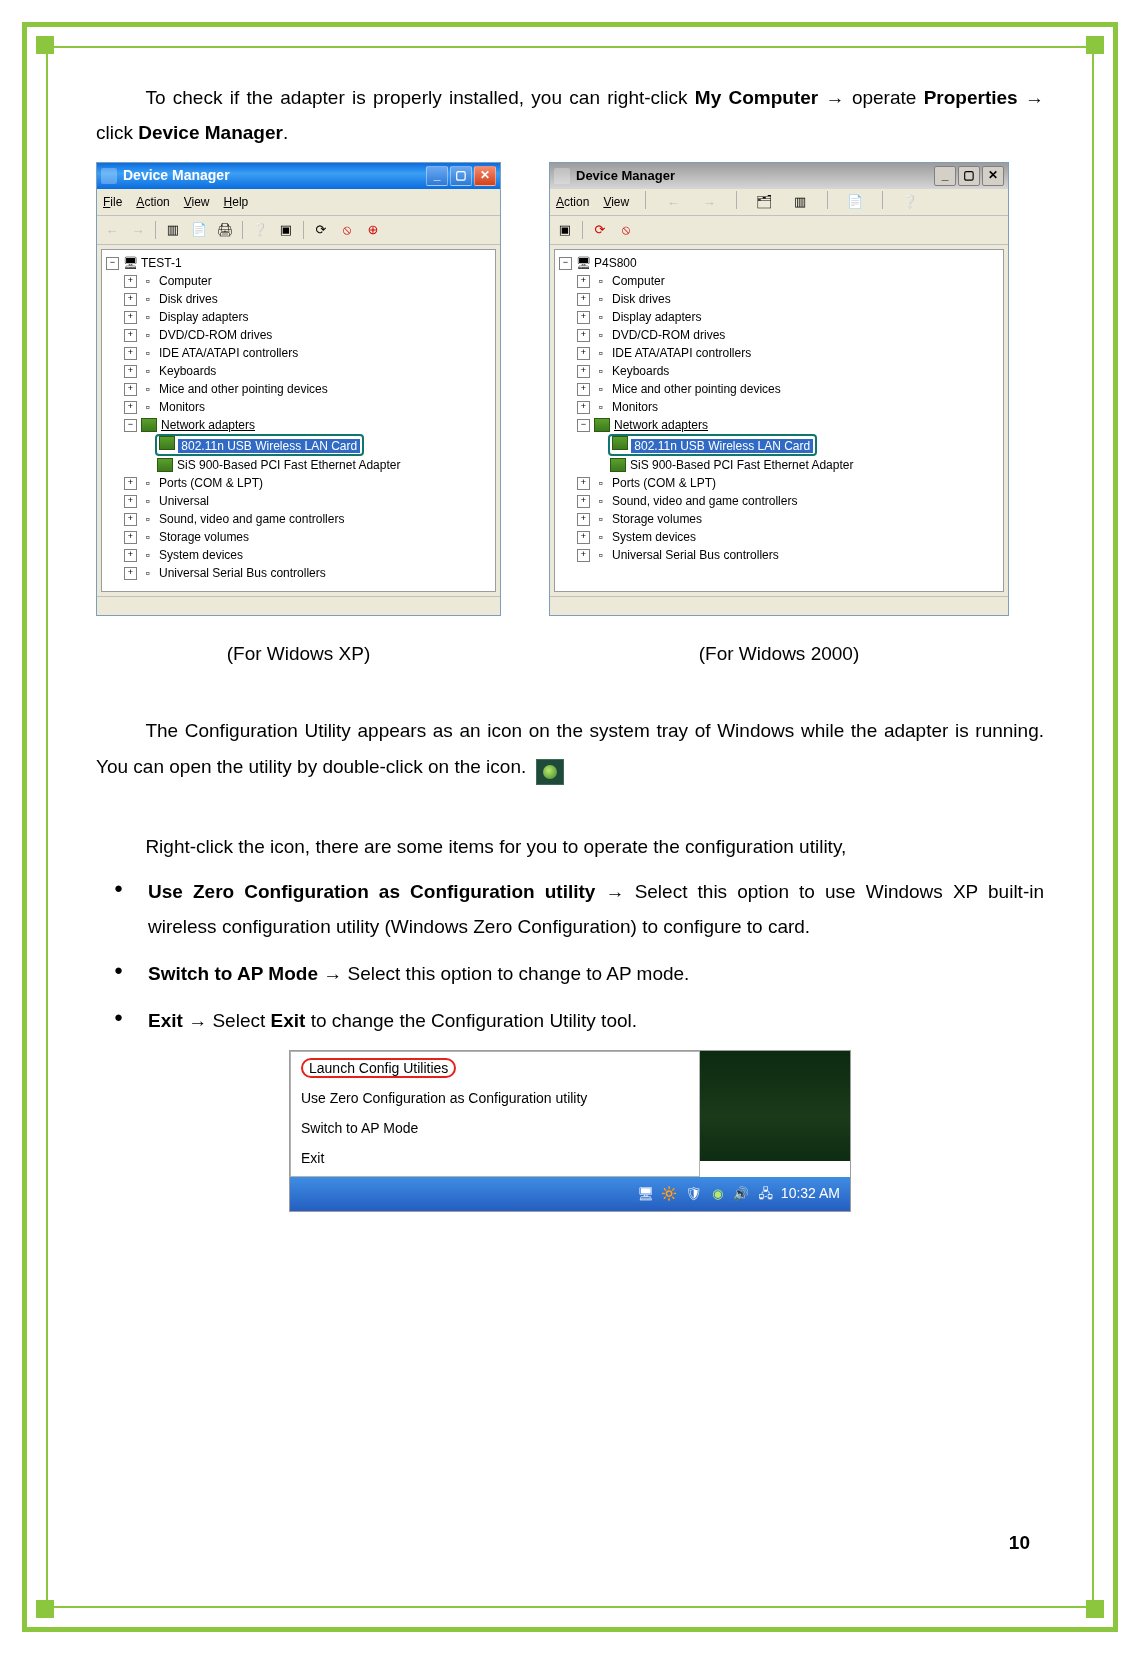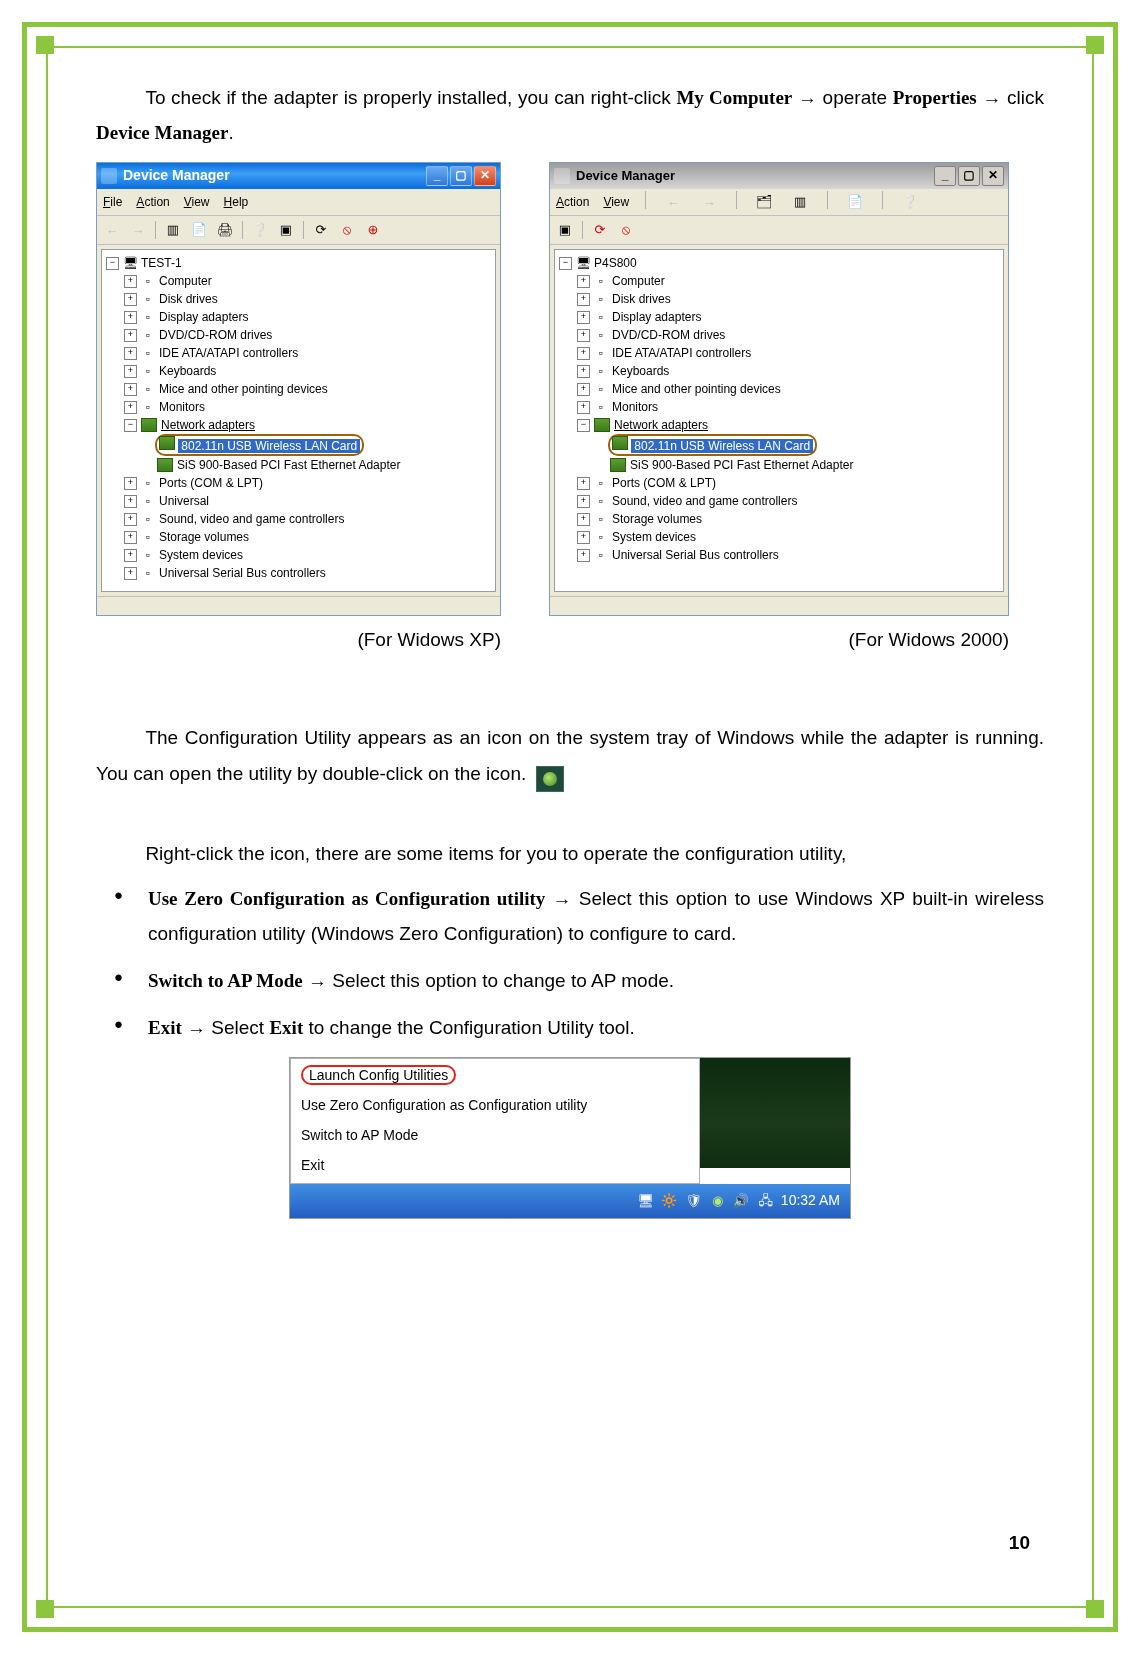--- a/index.html
+++ b/index.html
@@ -40,21 +40,21 @@
     position: absolute;
     left: 96px;
     top: 80px;
     width: 948px;
     color: #000;
     font-size: 19px;
     line-height: 1.85;
   }
   .page p { margin: 0 0 10px 0; text-align: justify; }
   .indent { text-indent: 2.6em; }
-  b { font-weight: bold; font-family: Liberation Serif, serif; }
+  b { font-weight: bold; }
   .arrow { font-family: "Arial Unicode MS", Arial, sans-serif; }
 
   .shots-row {
     display: flex;
     gap: 48px;
     margin-top: 12px;
     align-items: flex-start;
   }
 
   
@@ -166,37 +166,37 @@
     display: inline-block; width: 14px; height: 14px;
     text-align: center; line-height: 14px; font-size: 12px;
   }
   .highlight-card {
     background: #316ac5;
     color: #fff;
     padding: 0 3px;
   }
   .red-ring {
     display: inline-block;
-    border: 2px solid #a16207;
-    border-radius: 10px;
+    border: 2px solid #0f766e;
+    border-radius: 4px;
     padding: 0 2px;
     margin-left: -2px;
     line-height: 16px;
   }
 
   .xp-status {
     height: 18px;
     background: #ece9d8;
     border-top: 1px solid #c0c0c0;
   }
 
   .caption {
-    text-align: right;
+    text-align: center;
     font-size: 19px;
-    margin-top: 6px;
+    margin-top: 20px;
   }
 
   .tray-icon {
     width: 26px; height: 24px; background: #1f4a3a;
     border: 1px solid #406a58;
     display: inline-flex; align-items: center; justify-content: center;
     vertical-align: -6px;
     margin-left: 4px;
   }
   .tray-icon span {
@@ -563,21 +563,21 @@
               </div>
             </div>
         </div>
         <div class="xp-status"></div>
       </div>
       <div class="caption">(For Widows 2000)</div>
     </div>
 
   </div>
 
-  <p class="indent" style="margin-top:63px">
+  <p class="indent" style="margin-top:42px">
     <span>The Configuration Utility appears as an icon on the system tray of Windows while the adapter is running. You can open the utility by double-click on the icon.</span>
     <span class="tray-icon">
         <span></span>
       </span>
   </p>
 
   <p class="indent" style="margin-top:44px">Right-click the icon, there are some items for you to operate the configuration utility,</p>
 
   <ul class="bullets">
     <li>

